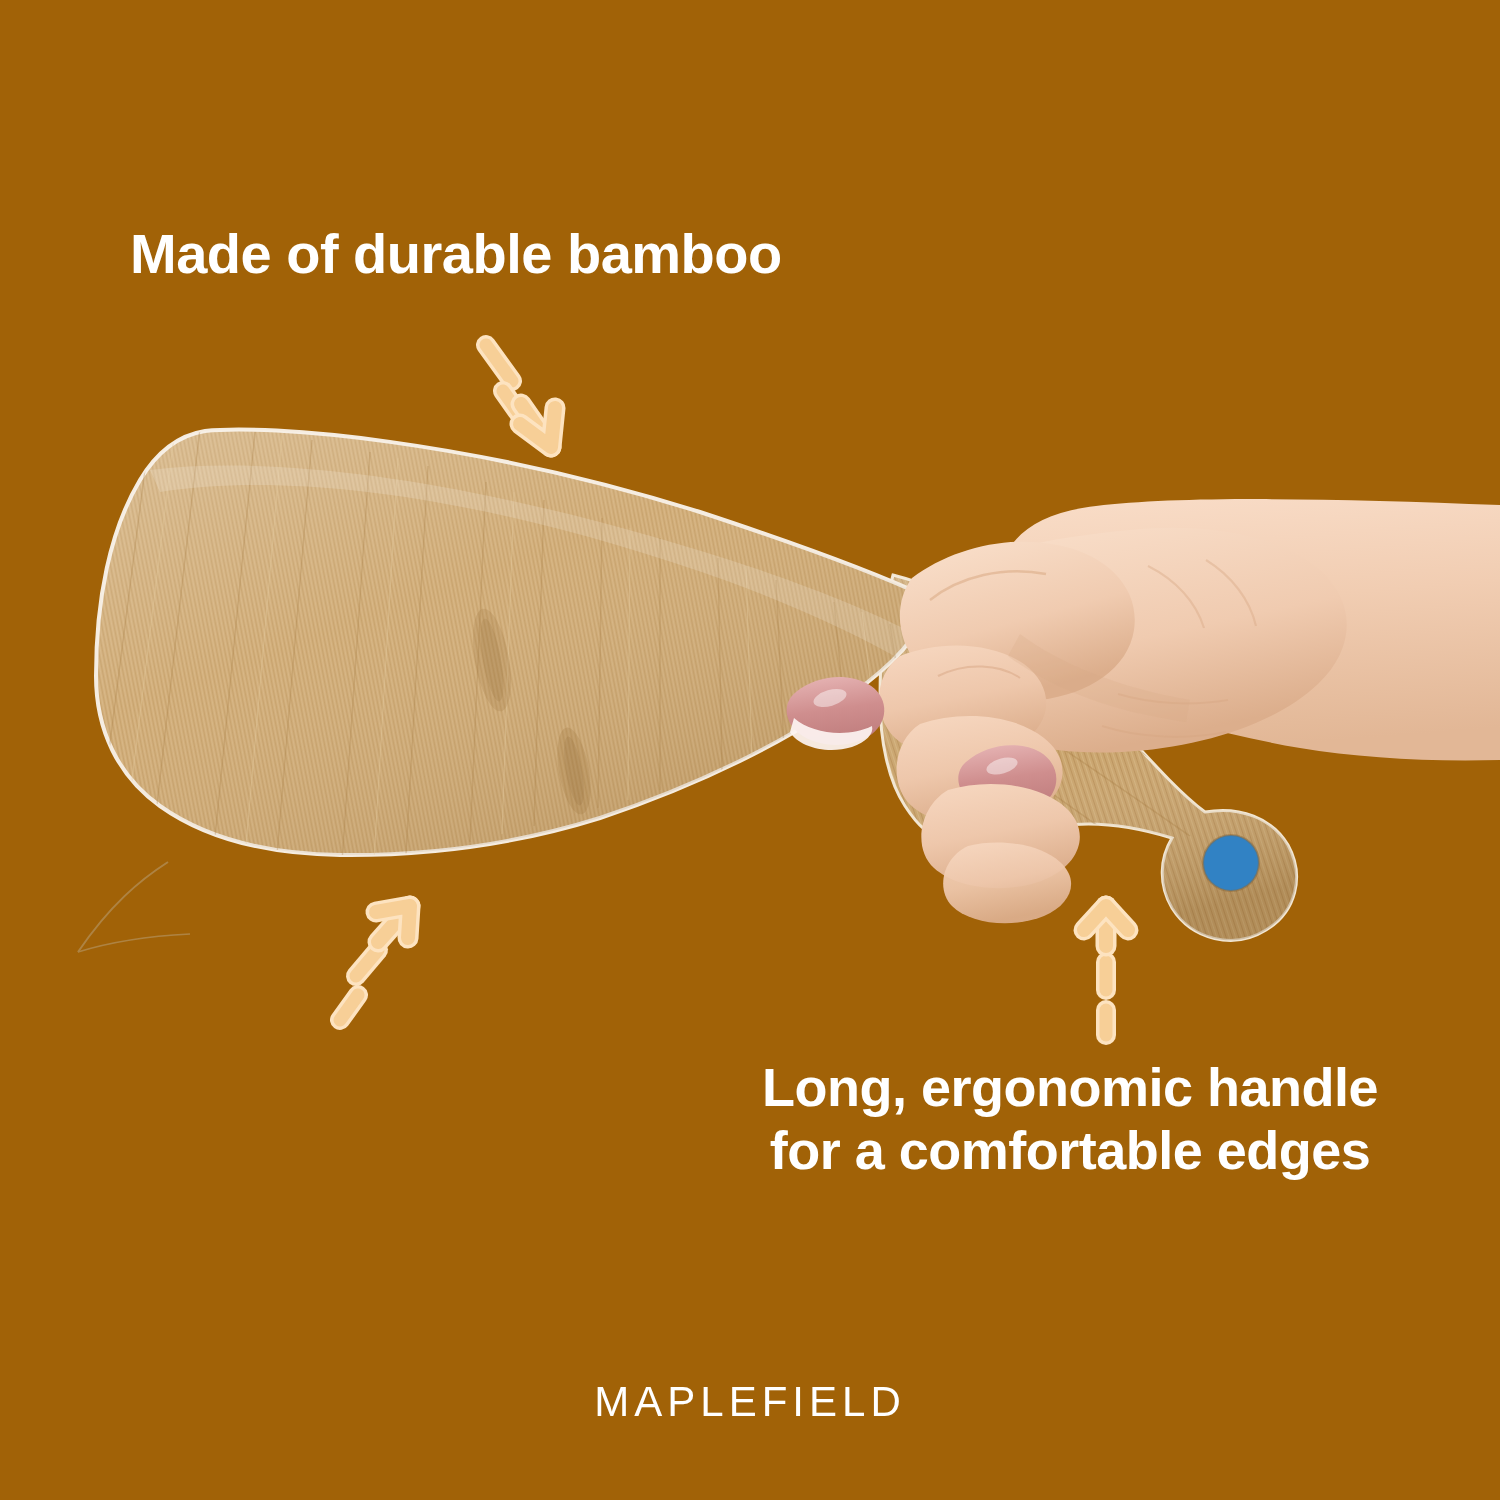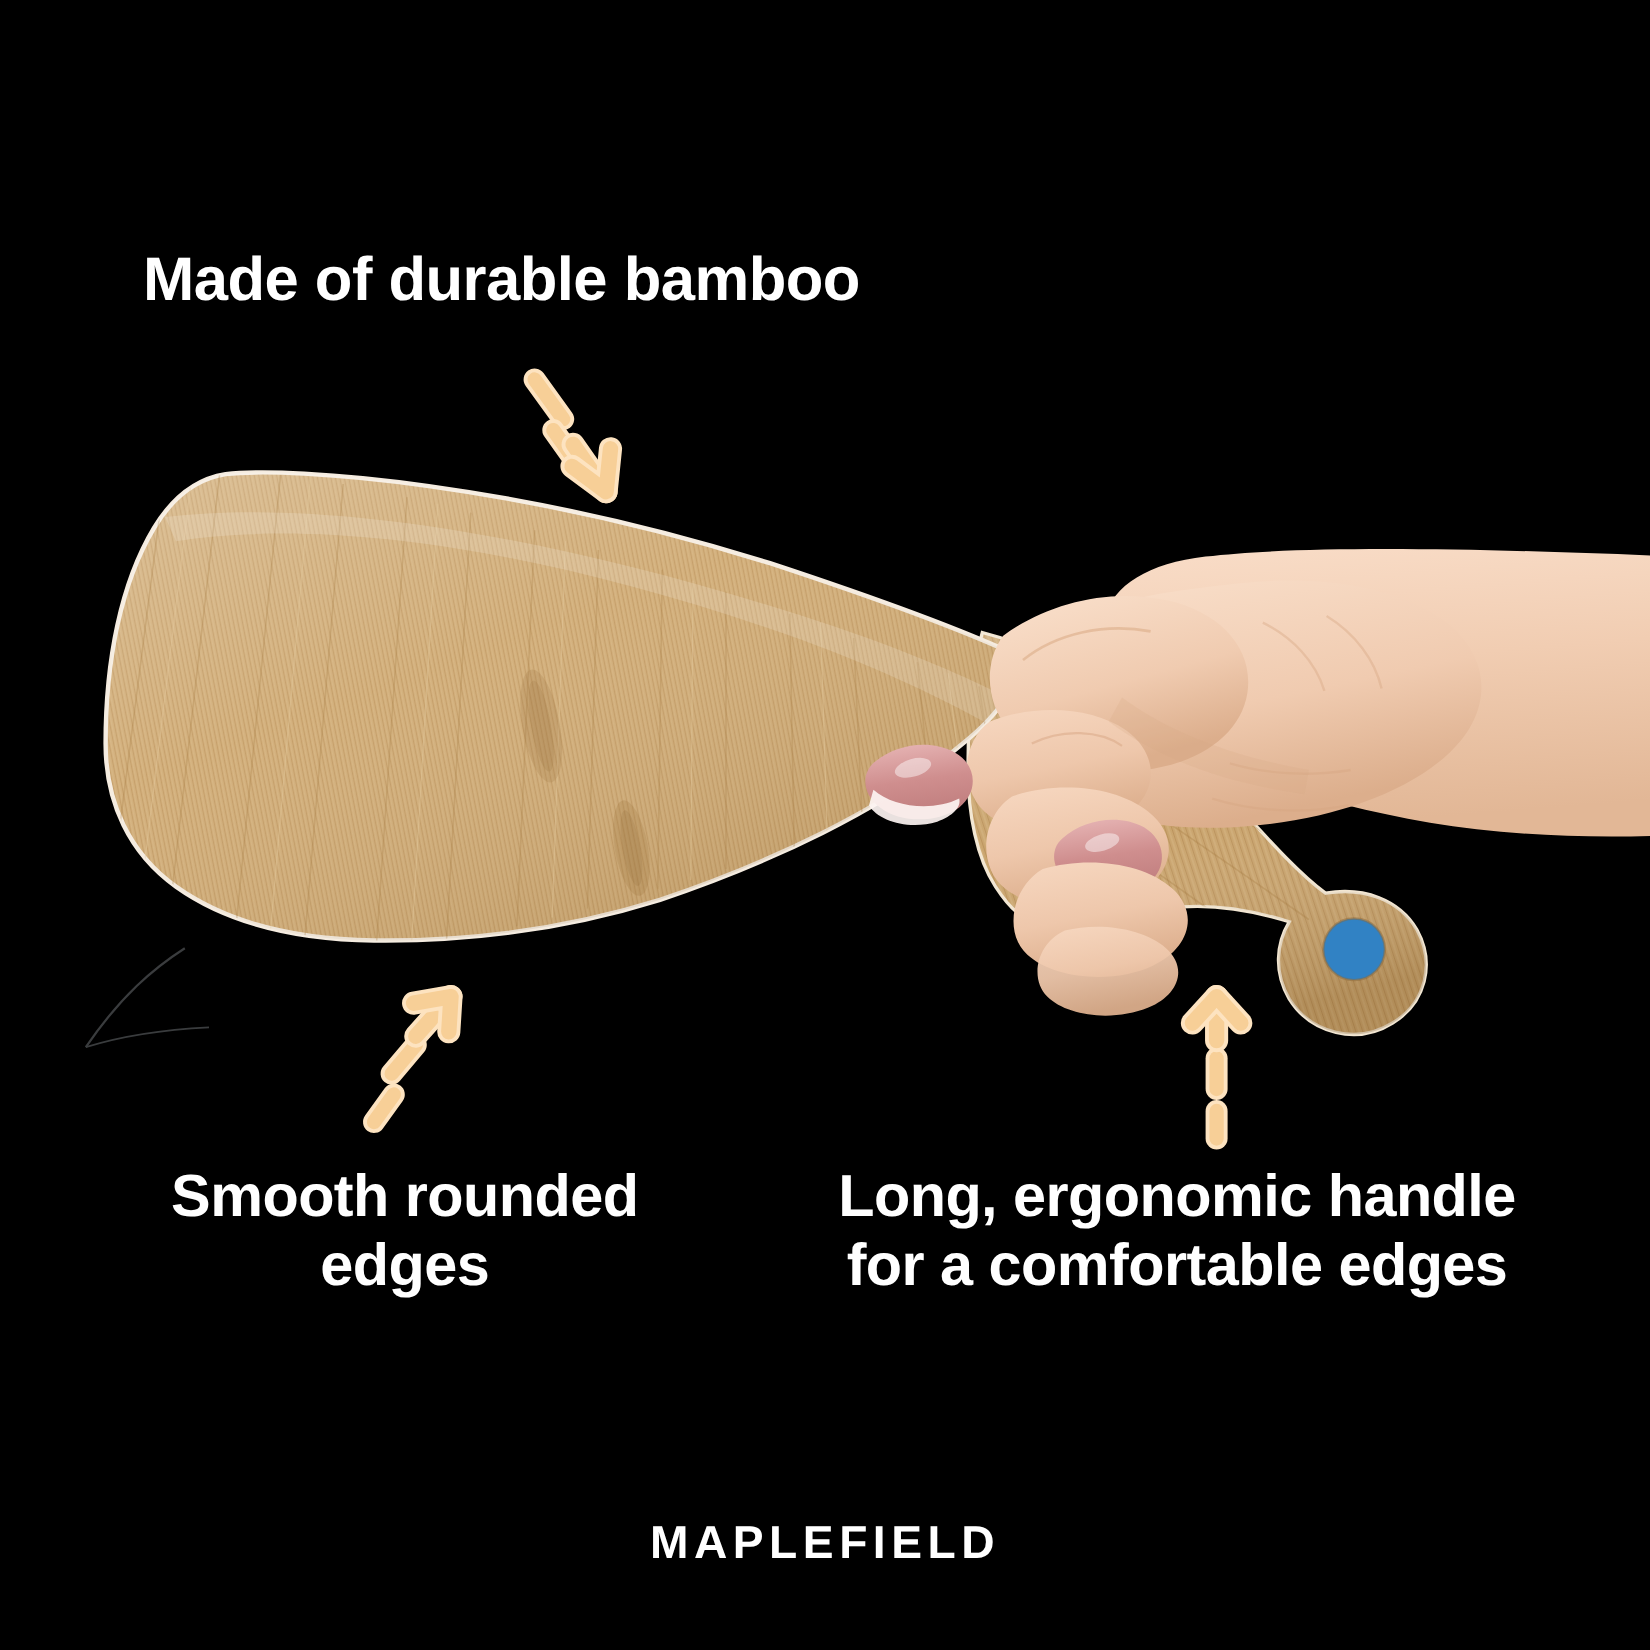--- a/index.html
+++ b/index.html
@@ -52,42 +52,42 @@
 
   
   #brand-logo {
     position: absolute;
     left: 0;
     top: 1366px;
     width: 1500px;
     text-align: center;
     color: #ffffff;
     font-family: "Liberation Sans", sans-serif;
-    font-weight: bold;
+    font-weight: normal;
     font-size: 60px;
     letter-spacing: 5px;
     font-variant: small-caps;
     text-transform: lowercase;
     line-height: 1;
   }
   #brand-logo::first-letter { font-size: 60px; }
 
   
   #arrow-layer, #product-layer {
     position: absolute;
     left: 0; top: 0;
     width: 1500px; height: 1500px;
     pointer-events: none;
   }
   #product-layer { pointer-events: auto; }
 </style>
 </head>
 <body>
 
-<div id="stage" style="background: #000000;">
+<div id="stage" style="background: #a16207;">
 
   <svg id="product-layer" viewBox="0 0 1500 1500">
     <defs>
 
       <pattern id="bambooGrain" width="7" height="7" patternUnits="userSpaceOnUse" patternTransform="rotate(-11)">
         <rect width="7" height="7" fill="#cfa972"></rect>
         <rect x="0" width="1.1" height="7" fill="#b98f54" opacity="0.55"></rect>
         <rect x="3" width="0.8" height="7" fill="#e0c596" opacity="0.5"></rect>
         <rect x="5" width="0.7" height="7" fill="#ab8049" opacity="0.35"></rect>
       </pattern>
@@ -383,21 +383,19 @@
         <path d="M 1106,946 L 1106,906" stroke="#fde3c0" stroke-width="21"></path>
         <path d="M 1106,946 L 1106,906" stroke="#f7cf97" stroke-width="14"></path>
         <path d="M 1084,930 L 1106,906 L 1128,930" stroke="#fde3c0" stroke-width="21"></path>
         <path d="M 1084,930 L 1106,906 L 1128,930" stroke="#f7cf97" stroke-width="14"></path>
       </g>
     </g>
   </svg>
 
   <div class="callout" id="headline-bamboo">Made of durable bamboo</div>
 
-  <div class="callout" id="caption-edges">Smooth rounded
-edges</div>
 
   <div class="callout" id="caption-handle">Long, ergonomic handle
 for a comfortable edges</div>
 
   <div id="brand-logo">MapleField</div>
 
 </div>
 
 </body></html>

